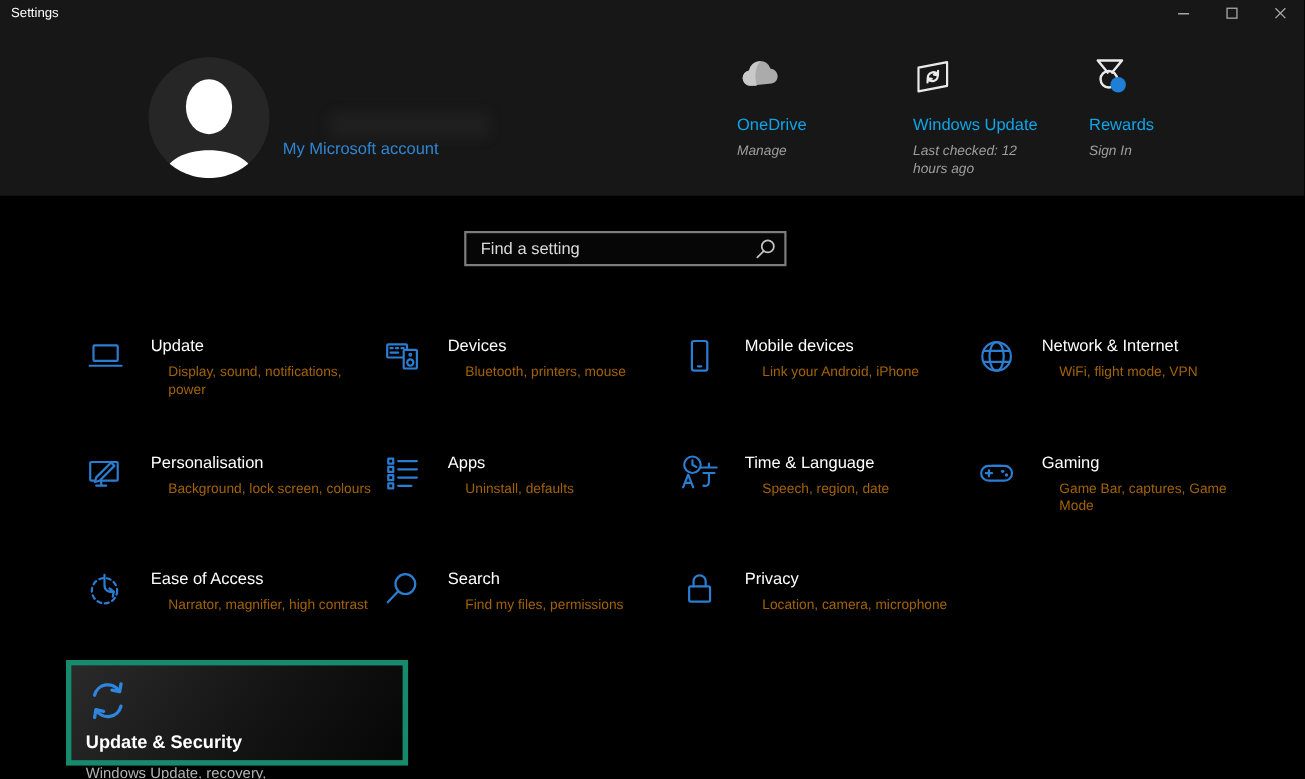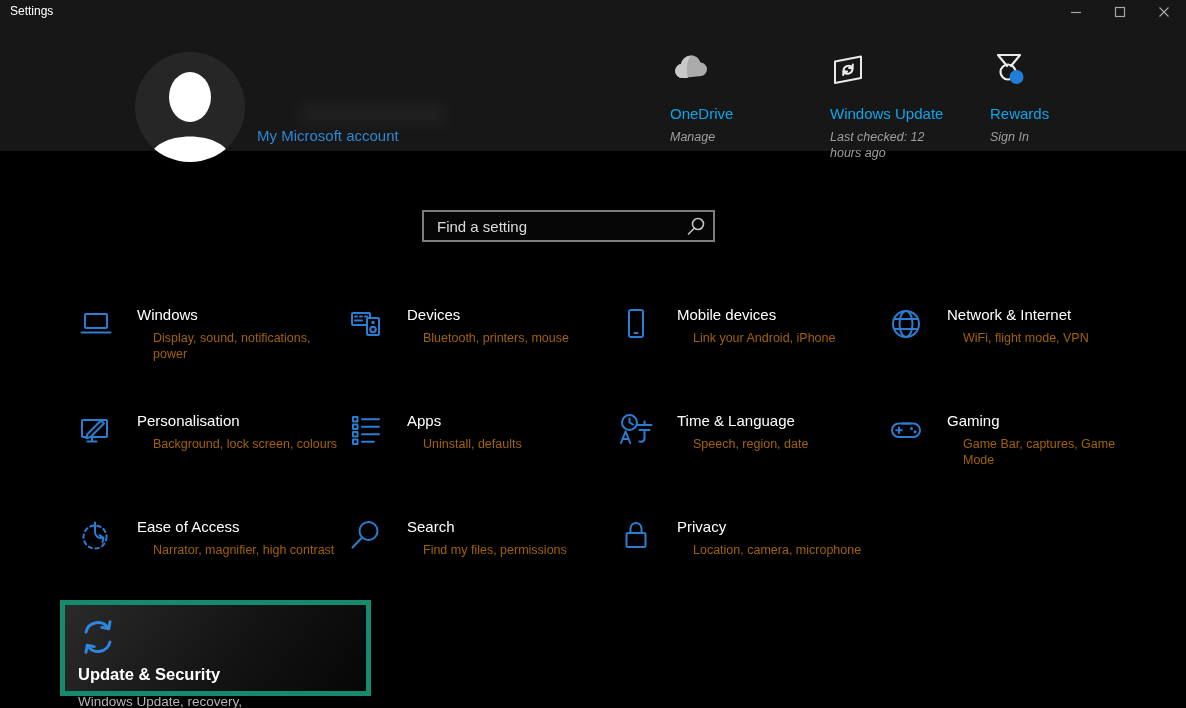--- a/index.html
+++ b/index.html
@@ -3,21 +3,21 @@
 <meta charset="utf-8">
 <style>
   * { margin:0; padding:0; box-sizing:border-box; }
   html,body { background:#000; }
   body { font-family:"Liberation Sans", sans-serif; }
   .screen {
     position:relative; width:1186px; height:708px;
     background:#000; overflow:hidden; color:#fff;
   }
   
-  .header { position:absolute; left:0; top:0; width:1186px; height:151px; background:#171717; }
+  .header { position:absolute; left:0; top:0; width:1186px; height:178px; background:#171717; }
   .titlebar-title { position:absolute; left:10px; top:4px; font-size:12px; color:#fff; }
   .win-controls { position:absolute; right:0; top:0; height:27px; display:flex; }
   .win-btn { width:44px; height:27px; display:flex; align-items:center; justify-content:center; background:transparent; border:none; cursor:pointer; }
   .win-btn svg { stroke:#a6a6a6; fill:none; stroke-width:1.2; }
   
   .avatar { position:absolute; left:135px; top:52px; width:110px; height:110px; border-radius:50%; overflow:hidden; background:#262626; }
   .name-redacted { position:absolute; left:300px; top:103px; width:145px; height:22px;
     background:rgba(70,70,70,0.18); filter:blur(6px); border-radius:4px; }
   .account-link { position:absolute; left:257px; top:127px; font-size:15px; color:#2f86d3; cursor:pointer; }
   
@@ -149,21 +149,21 @@
   <div class="grid">
 
     <div class="tile">
       <div class="tile-icon">
         <svg class="ticon" width="36" height="36" viewBox="0 0 36 36">
           <rect x="7" y="8" width="22" height="14" rx="1"></rect>
           <path d="M3.5 26.5 h29"></path>
         </svg>
       </div>
       <div>
-          <div class="tile-title">Windows</div>
+          <div class="tile-title">Update</div>
       <div class="tile-sub">Display, sound, notifications, power</div>
         </div>
     </div>
 
     <div class="tile">
       <div class="tile-icon">
         <svg class="ticon" width="36" height="36" viewBox="0 0 36 36">
           <rect x="4" y="7" width="18" height="12" rx="1"></rect>
           <path d="M7 10.5 h2 M12 10.5 h2 M17 10.5 h2 M7 14.5 h7"></path>
           <rect x="19" y="12" width="12" height="17" rx="1" fill="#000"></rect>

